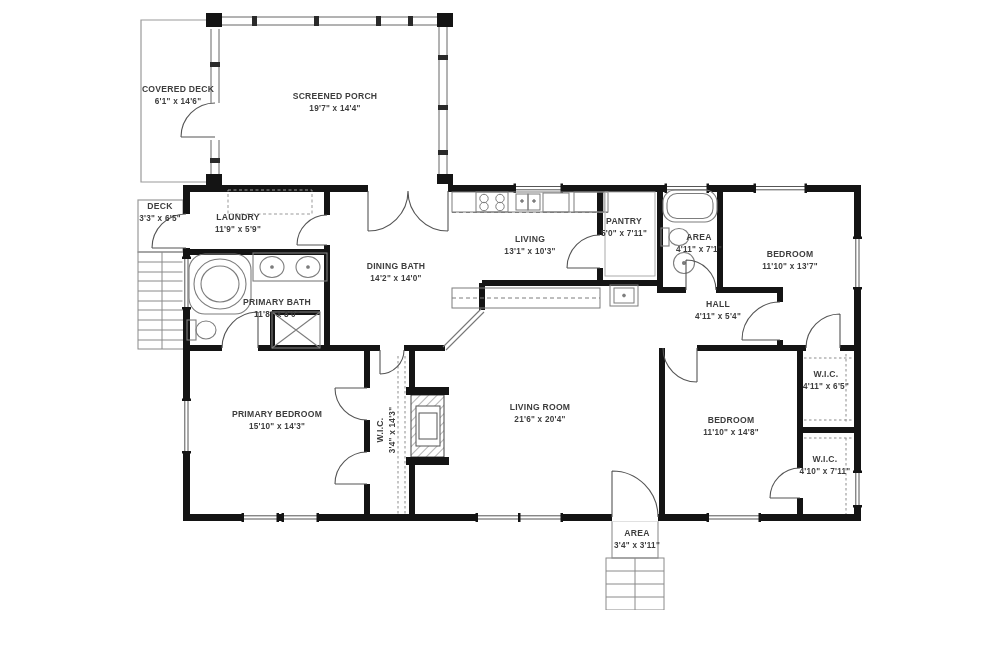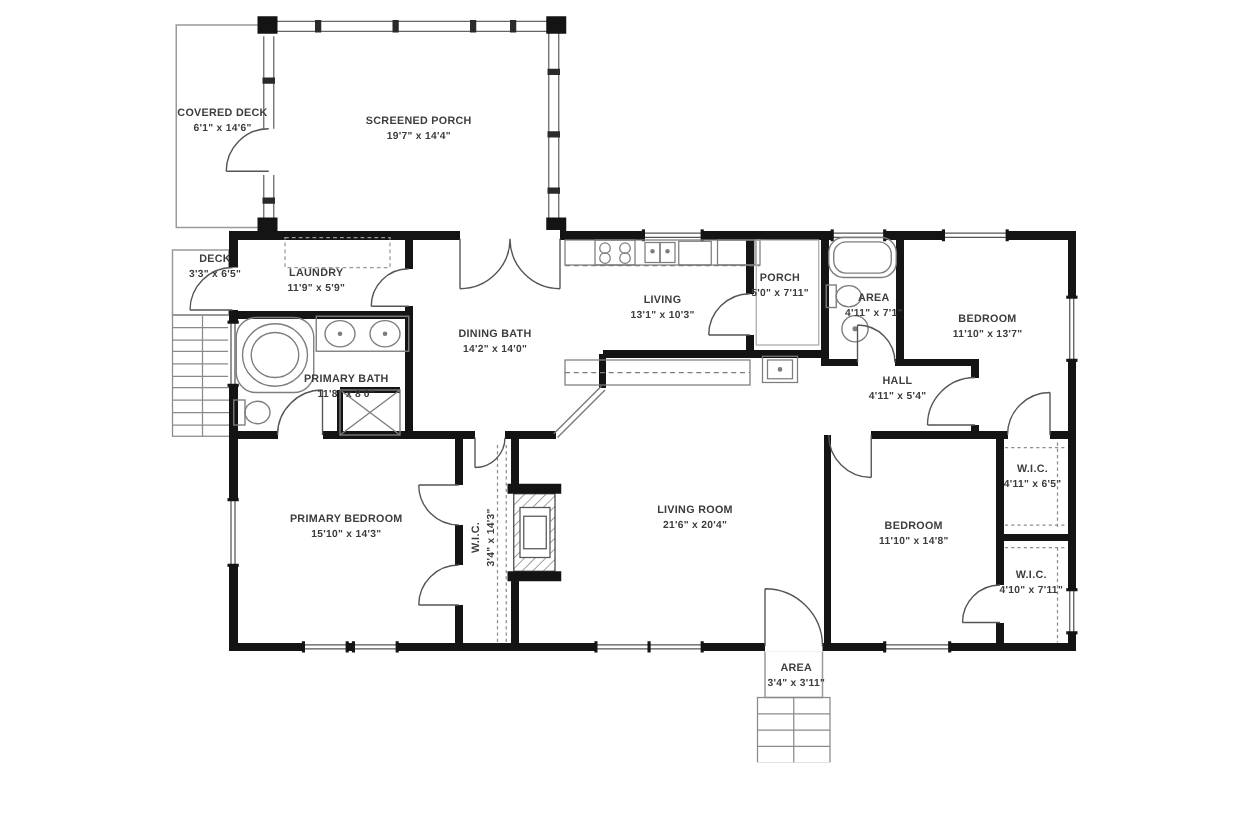--- a/index.html
+++ b/index.html
@@ -283,42 +283,42 @@
 </svg>
 
 <div class="room-label" style="left:178px;top:96px">
   <div class="rn">COVERED DECK</div>
   <div class="rd">6'1" x 14'6"</div>
 </div>
 <div class="room-label" style="left:335px;top:103px">
   <div class="rn">SCREENED PORCH</div>
   <div class="rd">19'7" x 14'4"</div>
 </div>
-<div class="room-label" style="left:172px;top:213px">
+<div class="room-label" style="left:160px;top:213px">
   <div class="rn">DECK</div>
   <div class="rd">3'3" x 6'5"</div>
 </div>
-<div class="room-label" style="left:253px;top:224px">
+<div class="room-label" style="left:238px;top:224px">
   <div class="rn">LAUNDRY</div>
   <div class="rd">11'9" x 5'9"</div>
 </div>
 <div class="room-label" style="left:277px;top:309px">
   <div class="rn">PRIMARY BATH</div>
   <div class="rd">11'8" x 8'0"</div>
 </div>
 <div class="room-label" style="left:396px;top:273px">
   <div class="rn">DINING BATH</div>
   <div class="rd">14'2" x 14'0"</div>
 </div>
 <div class="room-label" style="left:530px;top:246px">
   <div class="rn">LIVING</div>
   <div class="rd">13'1" x 10'3"</div>
 </div>
 <div class="room-label" style="left:624px;top:228px">
-  <div class="rn">PORCH</div>
+  <div class="rn">PANTRY</div>
   <div class="rd">5'0" x 7'11"</div>
 </div>
 <div class="room-label" style="left:699px;top:244px">
   <div class="rn">AREA</div>
   <div class="rd">4'11" x 7'1"</div>
 </div>
 <div class="room-label" style="left:790px;top:261px">
   <div class="rn">BEDROOM</div>
   <div class="rd">11'10" x 13'7"</div>
 </div>
@@ -327,21 +327,21 @@
   <div class="rd">4'11" x 5'4"</div>
 </div>
 <div class="room-label" style="left:277px;top:421px">
   <div class="rn">PRIMARY BEDROOM</div>
   <div class="rd">15'10" x 14'3"</div>
 </div>
 <div class="room-label vert" style="left:387px;top:430px">
   <div class="rn">W.I.C.</div>
   <div class="rd">3'4" x 14'3"</div>
 </div>
-<div class="room-label" style="left:556px;top:414px">
+<div class="room-label" style="left:540px;top:414px">
   <div class="rn">LIVING ROOM</div>
   <div class="rd">21'6" x 20'4"</div>
 </div>
 <div class="room-label" style="left:731px;top:427px">
   <div class="rn">BEDROOM</div>
   <div class="rd">11'10" x 14'8"</div>
 </div>
 <div class="room-label" style="left:826px;top:381px">
   <div class="rn">W.I.C.</div>
   <div class="rd">4'11" x 6'5"</div>

